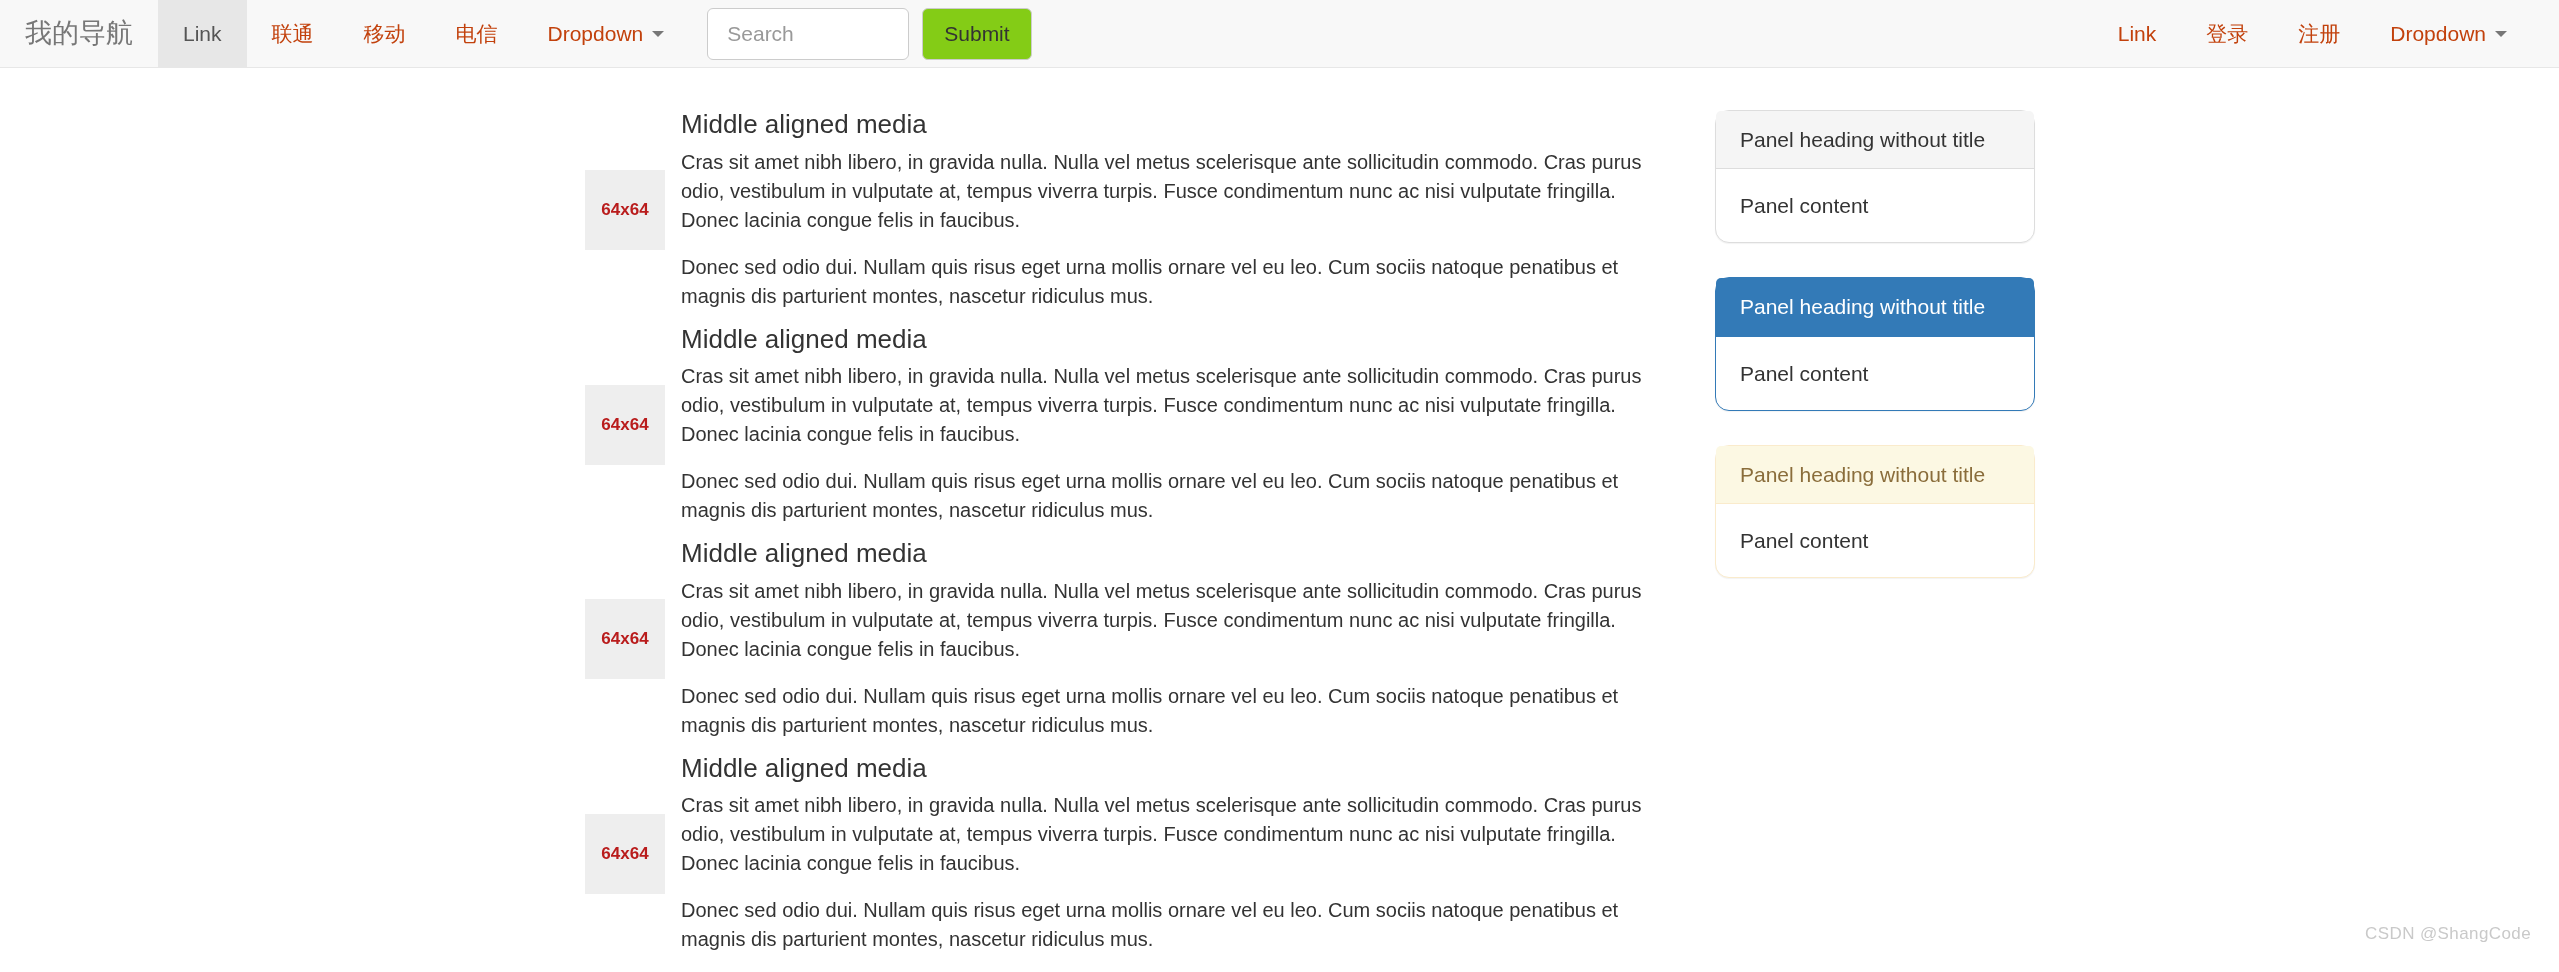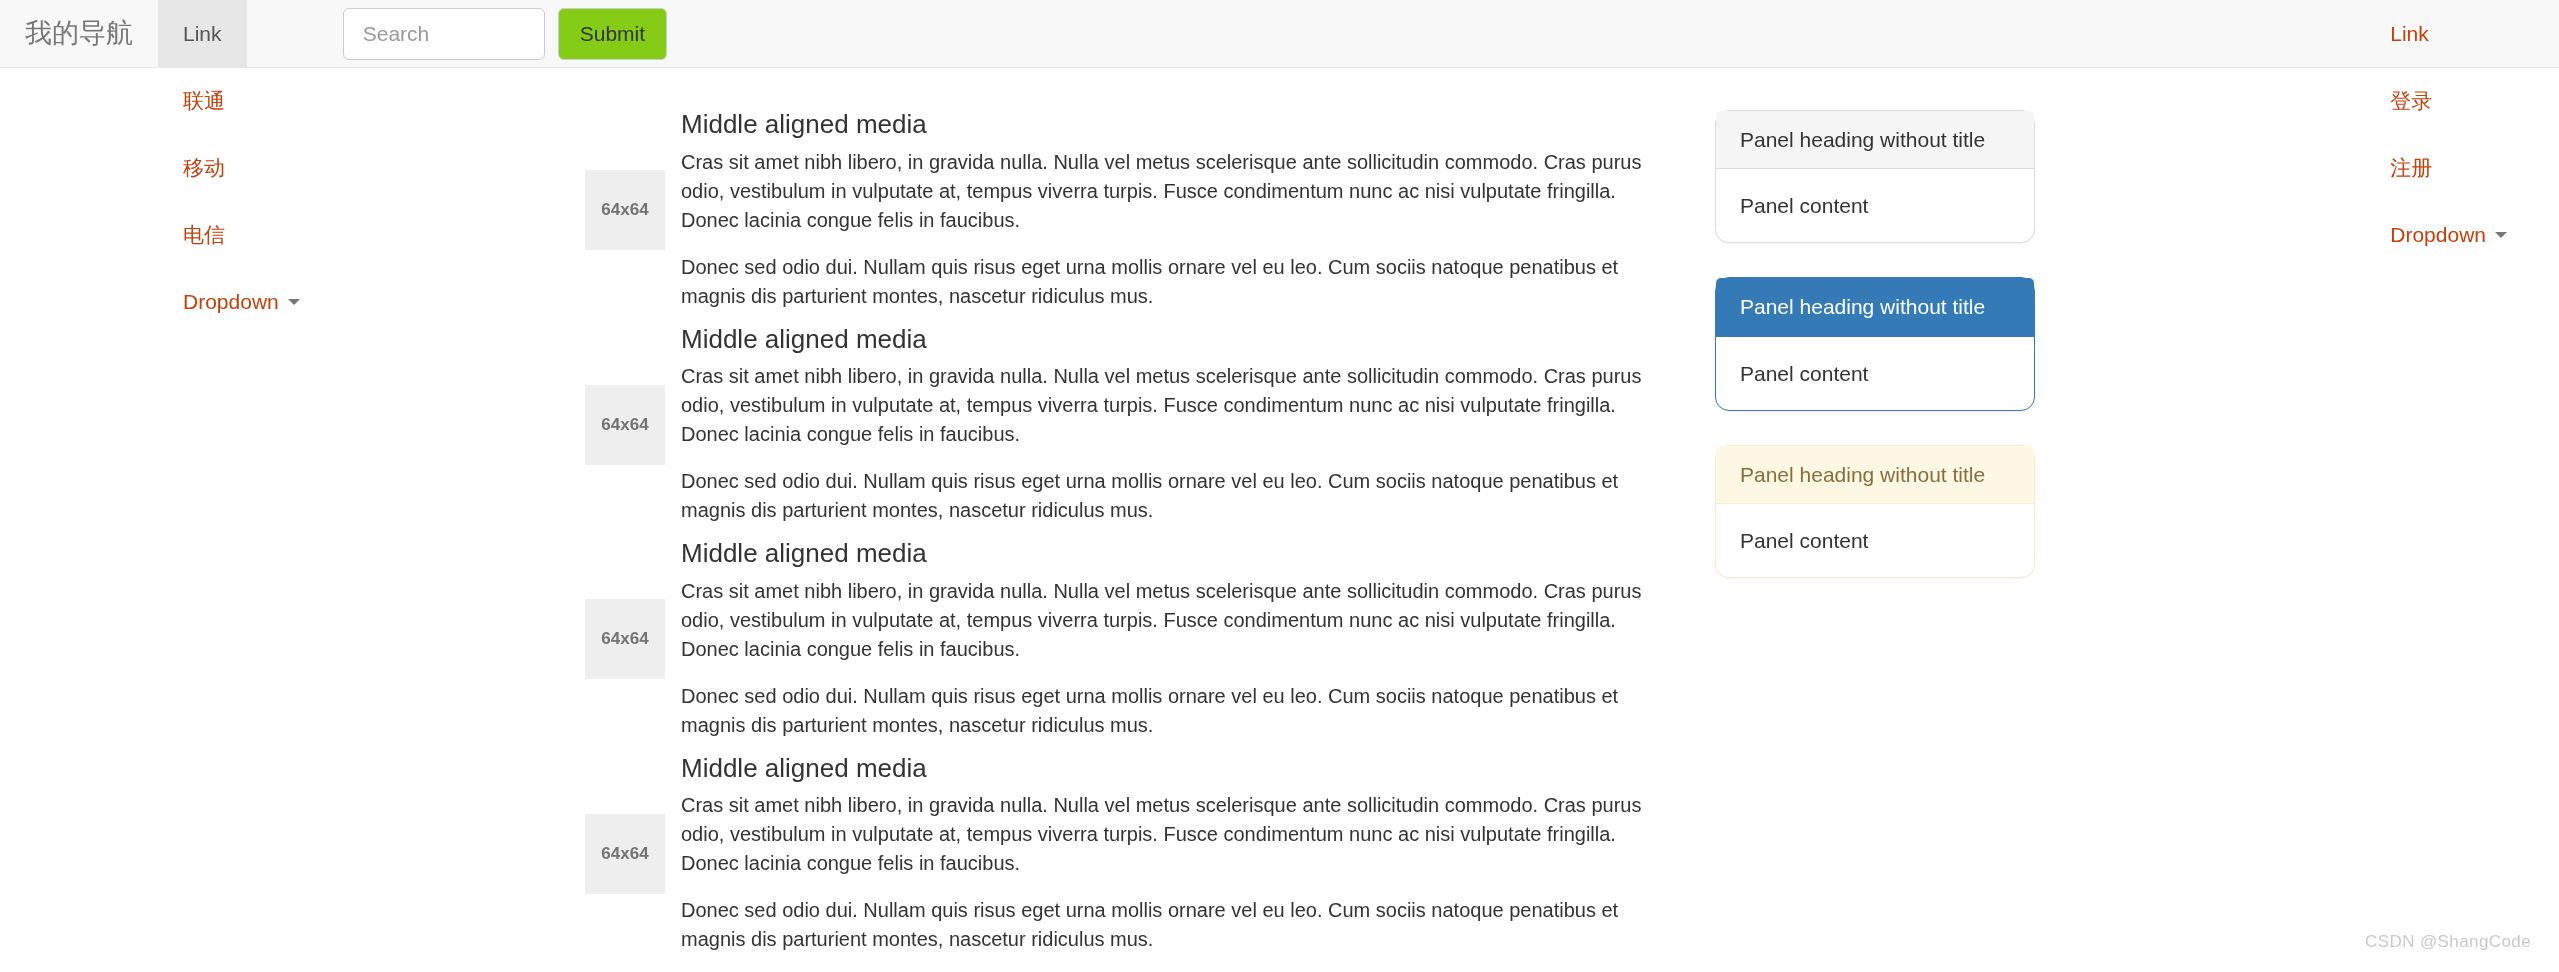--- a/index.html
+++ b/index.html
@@ -36,25 +36,24 @@
     padding: 0 25px;
     font-size: 27px;
     line-height: 1;
     color: #777777;
     height: 67px;
     white-space: nowrap;
     text-decoration: none;
   }
   .nav-list {
     display: flex;
-    align-items: flex-start;
+    align-items: center;
     list-style: none;
     margin: 0;
     padding: 0;
-    flex-direction: column;
   }
   .nav-list.right {
     margin-left: auto;
     padding-right: 27px;
   }
   .nav-item {
     display: flex;
     align-items: center;
     height: 67px;
   }
@@ -150,21 +149,21 @@
     padding-right: 16px;
   }
   .media-object {
     width: 80px;
     height: 80px;
     background: #eeeeee;
     display: flex;
     align-items: center;
     justify-content: center;
     font-size: 17px;
-    color: #737373;
+    color: #b91c1c;
     font-weight: bold;
   }
   .media-body {
     flex: 1;
   }
   .media-heading {
     margin: 0 0 9px 0;
     font-size: 26px;
     font-weight: 500;
     color: #333333;
@@ -222,21 +221,21 @@
   .panel-warning > .panel-heading {
     color: #8a6d3b;
     background-color: #fcf8e3;
     border-color: #faebcc;
   }
 
   
   .watermark {
     position: absolute;
     right: 28px;
-    bottom: 20px;
+    bottom: 28px;
     font-size: 17px;
     color: #c9c9c9;
     letter-spacing: 0.4px;
     white-space: nowrap;
   }
 </style>
 </head>
 <body>
 
 <nav class="navbar">

